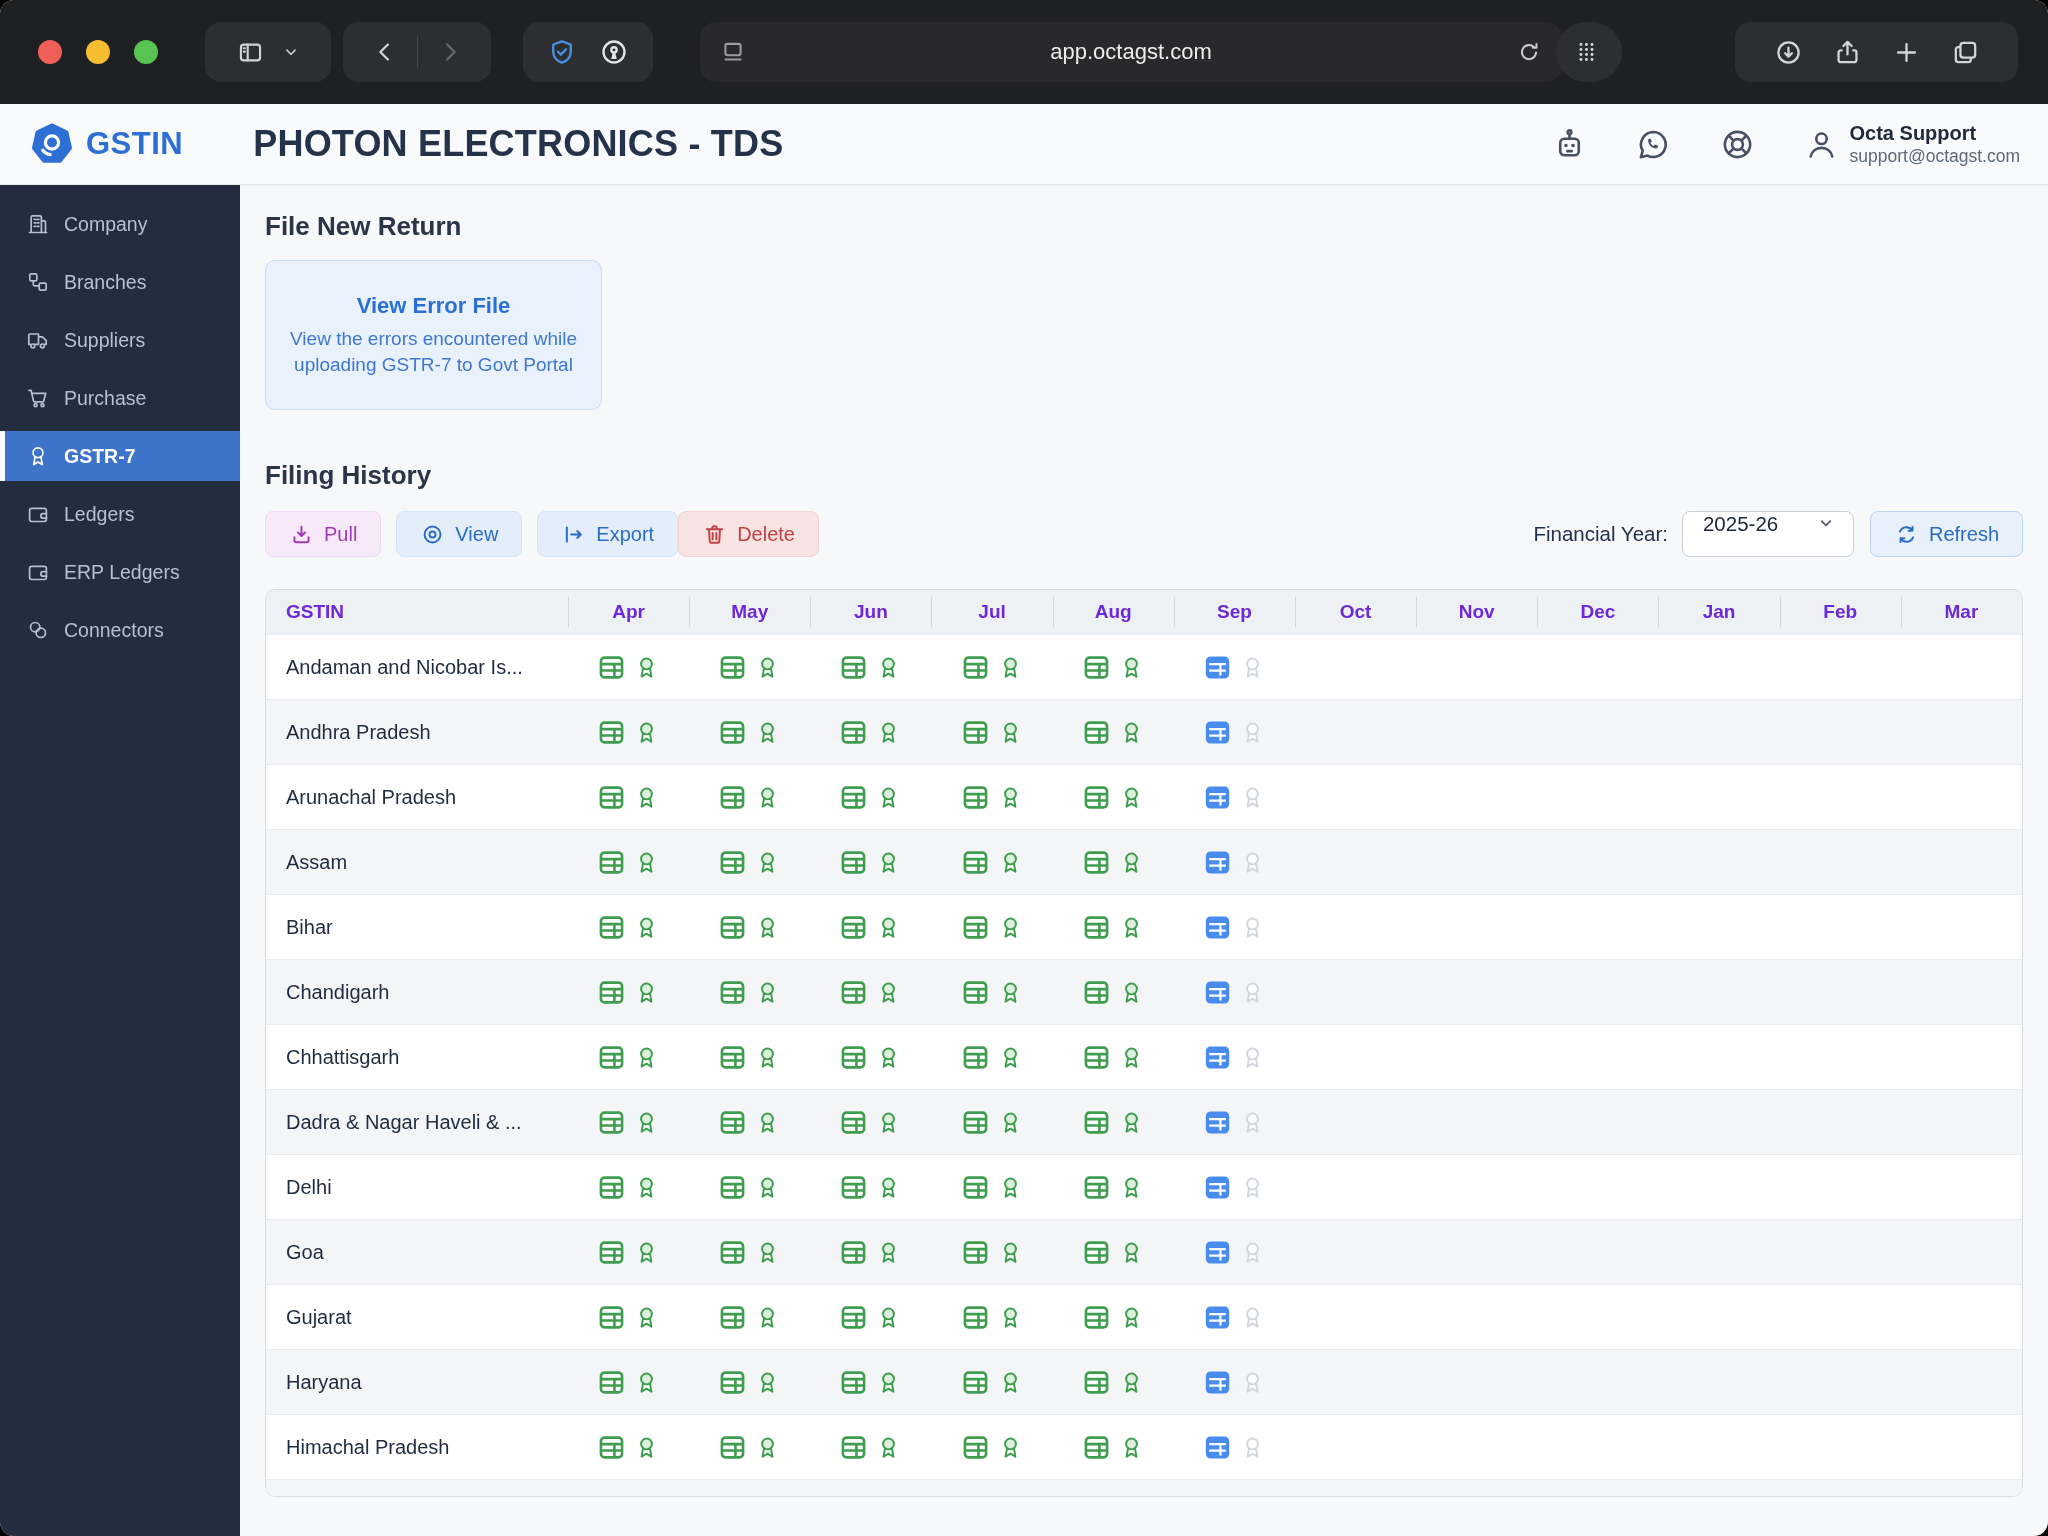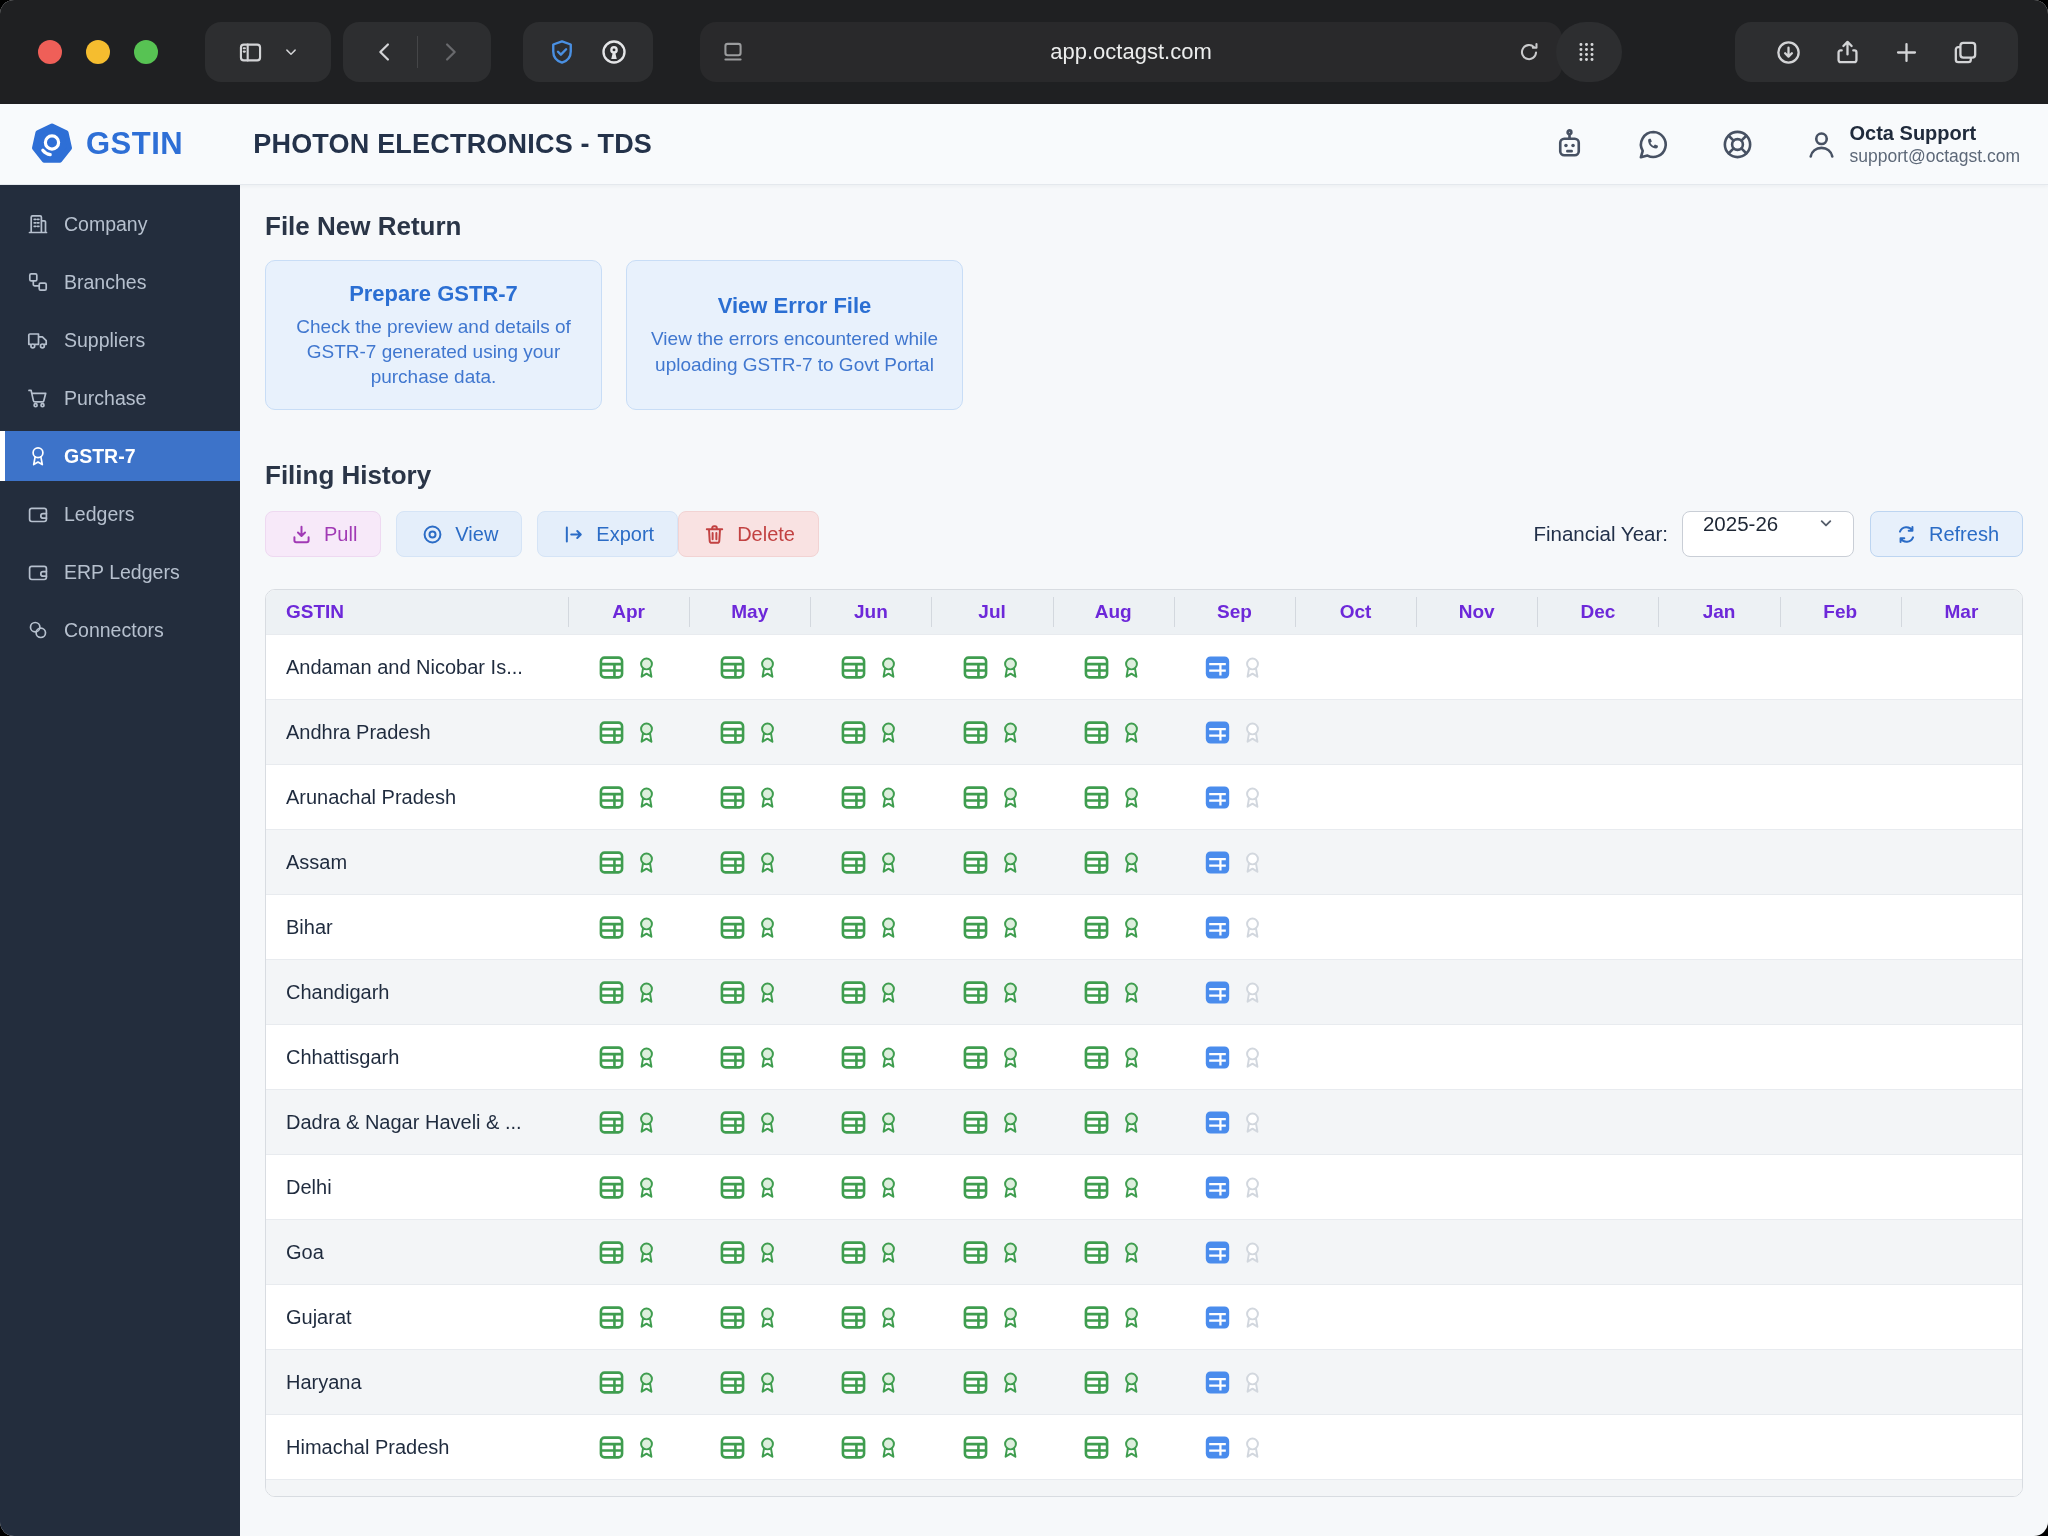--- a/index.html
+++ b/index.html
@@ -12,21 +12,21 @@
   .chrome svg{display:block;}
   .c-ic{stroke:#d3d4d6;fill:none;stroke-width:1.9;stroke-linecap:round;stroke-linejoin:round;}
   .c-dim{stroke:#696a6d;}
   .urlbar{position:absolute;top:22px;left:700px;width:822px;height:60px;background:#29292b;border-radius:16px;display:flex;align-items:center;padding:0 20px;gap:8px;}
   .url-text{flex:1;text-align:center;color:#eceded;font-size:22px;}
   .gridbtn{position:absolute;top:22px;left:1556px;width:66px;height:60px;background:#2d2e30;border-radius:33px;display:flex;align-items:center;justify-content:center;}
   
   .app-header{height:80px;flex:none;background:#f8fafc;border-bottom:1px solid #e4e8ed;display:flex;align-items:center;padding:0 28px 0 30px;box-shadow:0 1px 4px rgba(20,30,50,.05);position:relative;z-index:3;}
   .logo{display:flex;align-items:center;gap:12px;}
   .logo-text{font-size:31px;font-weight:800;color:#2e6fd6;letter-spacing:.5px;}
-  .app-title{margin-left:70px;font-size:27px;font-weight:700;color:#24324a;letter-spacing:.2px;}
+  .app-title{margin-left:70px;font-size:36px;font-weight:700;color:#24324a;letter-spacing:.2px;}
   .hdr-right{margin-left:auto;display:flex;align-items:center;gap:47px;}
   .hdr-ic{stroke:#475163;fill:none;stroke-width:1.7;stroke-linecap:round;stroke-linejoin:round;width:37px;height:37px;}
   .user{display:flex;align-items:center;gap:10px;}
   .user-name{font-size:20px;font-weight:700;color:#202b3c;line-height:1.25;}
   .user-email{font-size:17.5px;color:#5d6878;line-height:1.25;}
   
   .app-body{flex:1;display:flex;min-height:0;}
   .sidebar{width:240px;flex:none;background:#232d3d;padding-top:14px;}
   .side-item{position:relative;height:50px;display:flex;align-items:center;gap:14px;padding-left:26px;margin-bottom:8px;color:#b6c0ce;font-size:19.5px;cursor:default;}
   .side-item svg{width:24px;height:24px;flex:none;stroke-width:1.7;}
@@ -242,24 +242,20 @@
             <circle cx="14.8" cy="14.8" r="4.7"></circle>
           </svg>
           <span>Connectors</span>
         </div>
       </nav>
 
     <main>
       <h2>File New Return</h2>
       <div class="cards">
           <div class="card">
-            <h3>Prepare GSTR-7</h3>
-            <p>Check the preview and details of GSTR-7 generated using your purchase data.</p>
-          </div>
-          <div class="card">
             <h3>View Error File</h3>
             <p>View the errors encountered while uploading GSTR-7 to Govt Portal</p>
           </div>
         </div>
 
       <h2 class="fh-head">Filing History</h2>
 
       <div class="toolbar">
         <div id="actions" style="display:flex;align-items:center;">
             <div class="btn pull">

